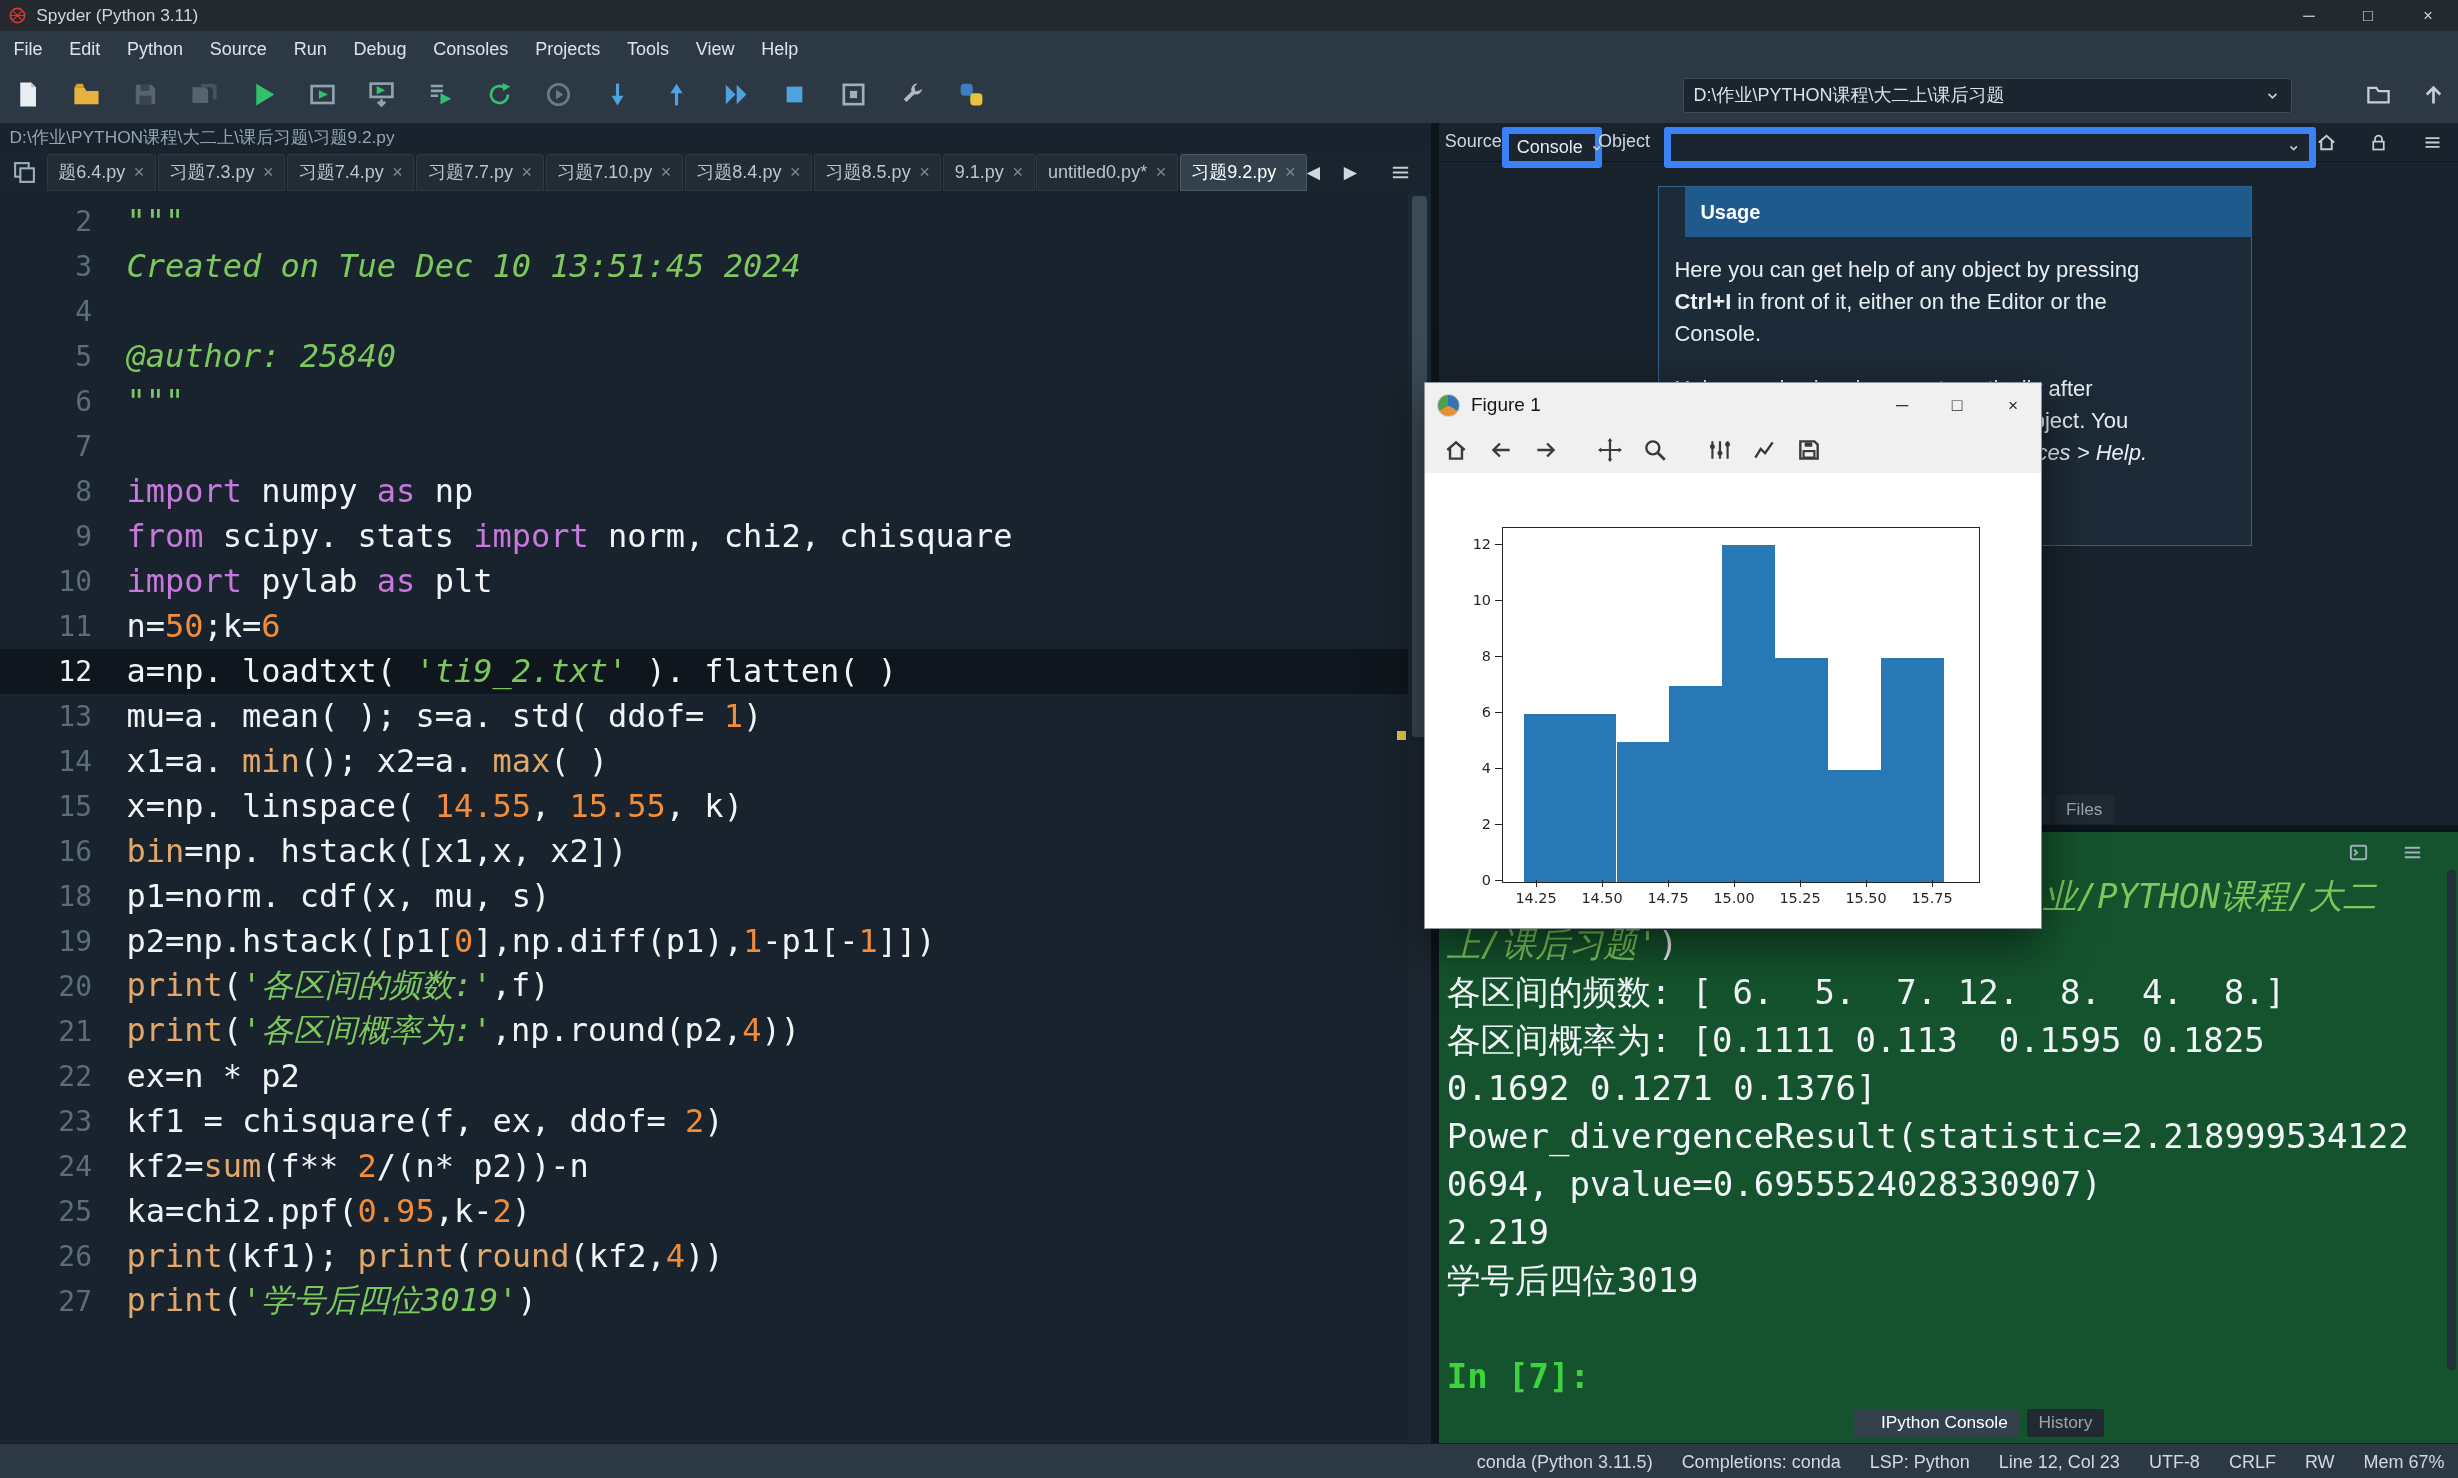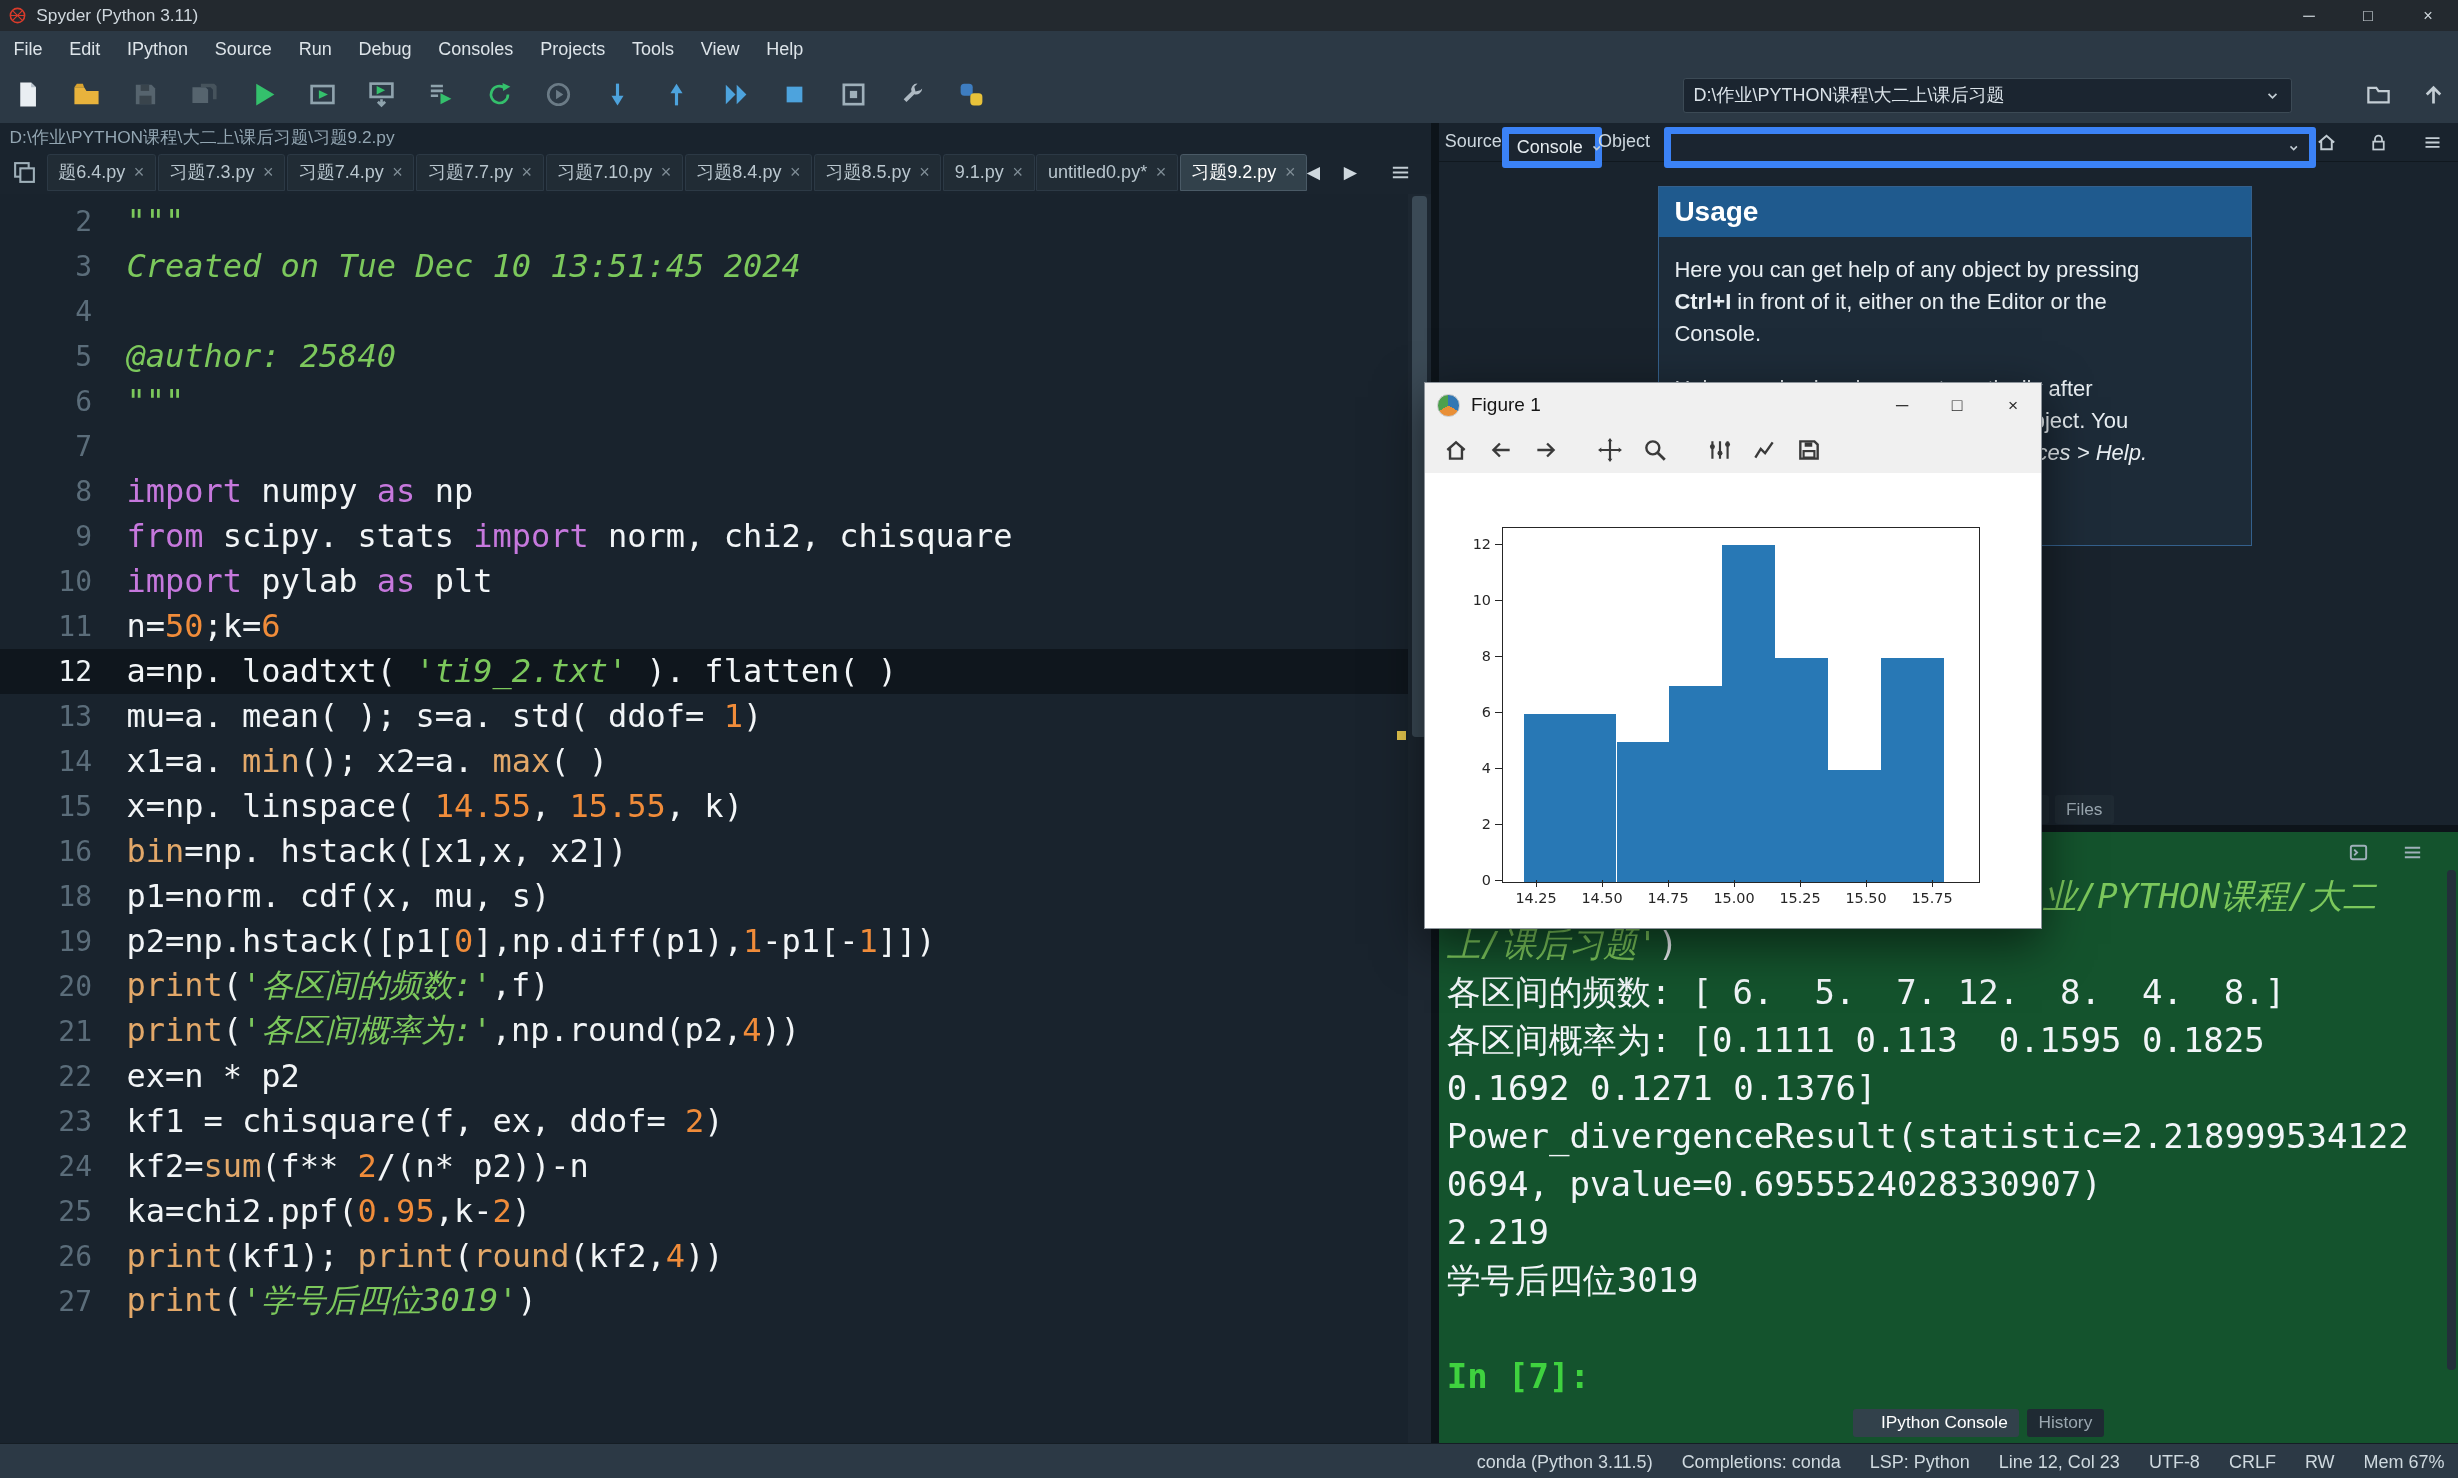--- a/index.html
+++ b/index.html
@@ -60,21 +60,21 @@
 
   
   #right-pane{position:absolute;left:1439px;top:123px;right:0;height:1320px;background:#19232D;}
   #help-header{position:absolute;left:0;top:0;right:0;height:38px;border-bottom:1px solid #10181f;font-size:18px;color:#cdd7de;}
   #help-header .lbl{position:absolute;top:7.7px;}
   .combo{position:absolute;top:3.8px;height:27px;background:#1b2530;border:7px solid #3b82f6;border-radius:2.9px;
          display:flex;align-items:center;padding:0 7.7px;font-size:18px;color:#e6ecf0;}
   .hicon{position:absolute;top:5.8px;width:31px;height:27px;display:flex;align-items:center;justify-content:center;}
 
   #usage-box{position:absolute;left:219px;top:63px;width:592px;border:1px solid #34608c;background:#1d2b38;}
-  #usage-title{height:50px;background:#1f5a8e;color:#ffffff;font-weight:bold;font-size:28px;display:flex;align-items:center;padding:0 15.4px;}
+  #usage-title{height:50px;background:#1f5a8e;color:#ffffff;font-weight:bold;font-size:20px;display:flex;align-items:center;padding:0 15.4px;margin-left:26px;}
   #usage-body{padding:17.3px 15.4px;font-size:22px;line-height:32px;color:#e8eef2;}
   #usage-body p{margin:0 0 23px 0;}
   #usage-body p:last-child{margin-bottom:3.8px;}
   .u-b{font-weight:bold;} .u-i{font-style:italic;} .u-link{color:#44c06a;}
 
   #help-tabs{position:absolute;top:672px;right:344px;display:flex;gap:5.8px;}
   .ptab{font-size:17.3px;padding:3.8px 11.5px;color:#9aa7b0;background:#1f2a33;border-radius:2.9px;white-space:nowrap;}
   .ptab.active{background:#32414B;color:#ffffff;padding-left:28px;}
   #hsplit{position:absolute;left:0;right:0;top:702px;height:6.7px;background:#0d141a;}
 
@@ -136,21 +136,21 @@
         </div>
         <div class="winctl" style="right: 0px;">
           <span class="icon">×</span>
         </div>
       </div>
   </div>
 
   <div id="menubar">
       <div class="menu-item">File</div>
       <div class="menu-item">Edit</div>
-      <div class="menu-item">IPython</div>
+      <div class="menu-item">Python</div>
       <div class="menu-item">Source</div>
       <div class="menu-item">Run</div>
       <div class="menu-item">Debug</div>
       <div class="menu-item">Consoles</div>
       <div class="menu-item">Projects</div>
       <div class="menu-item">Tools</div>
       <div class="menu-item">View</div>
       <div class="menu-item">Help</div>
     </div>
 

